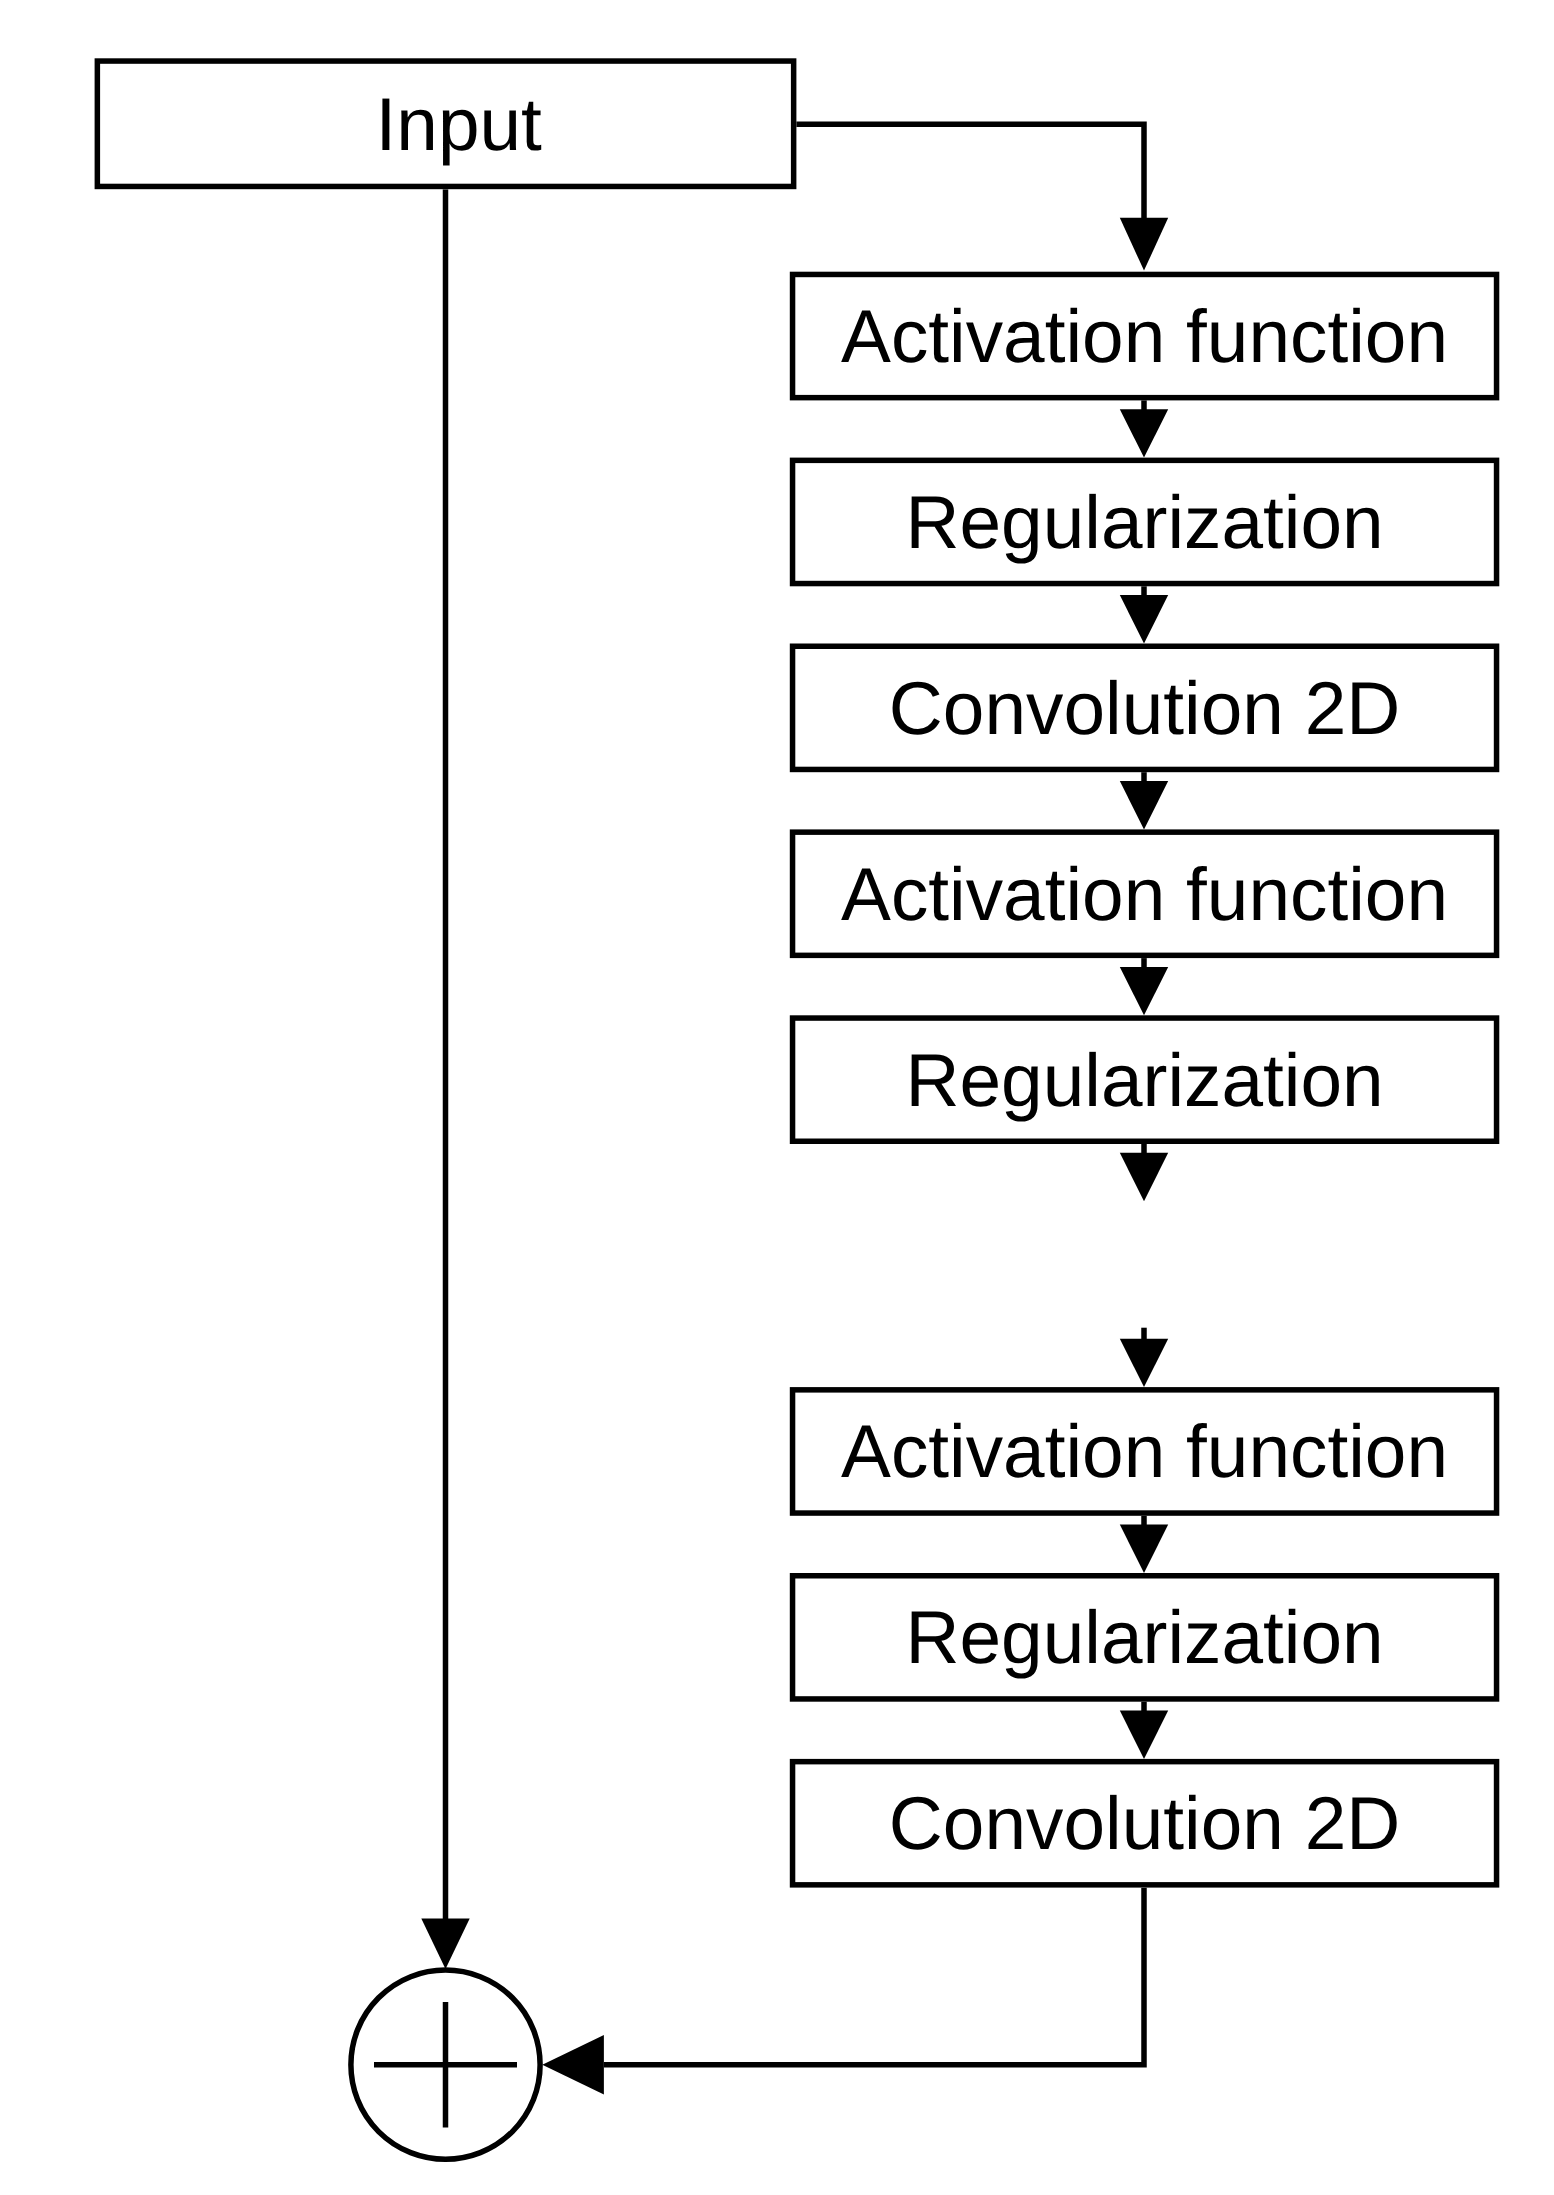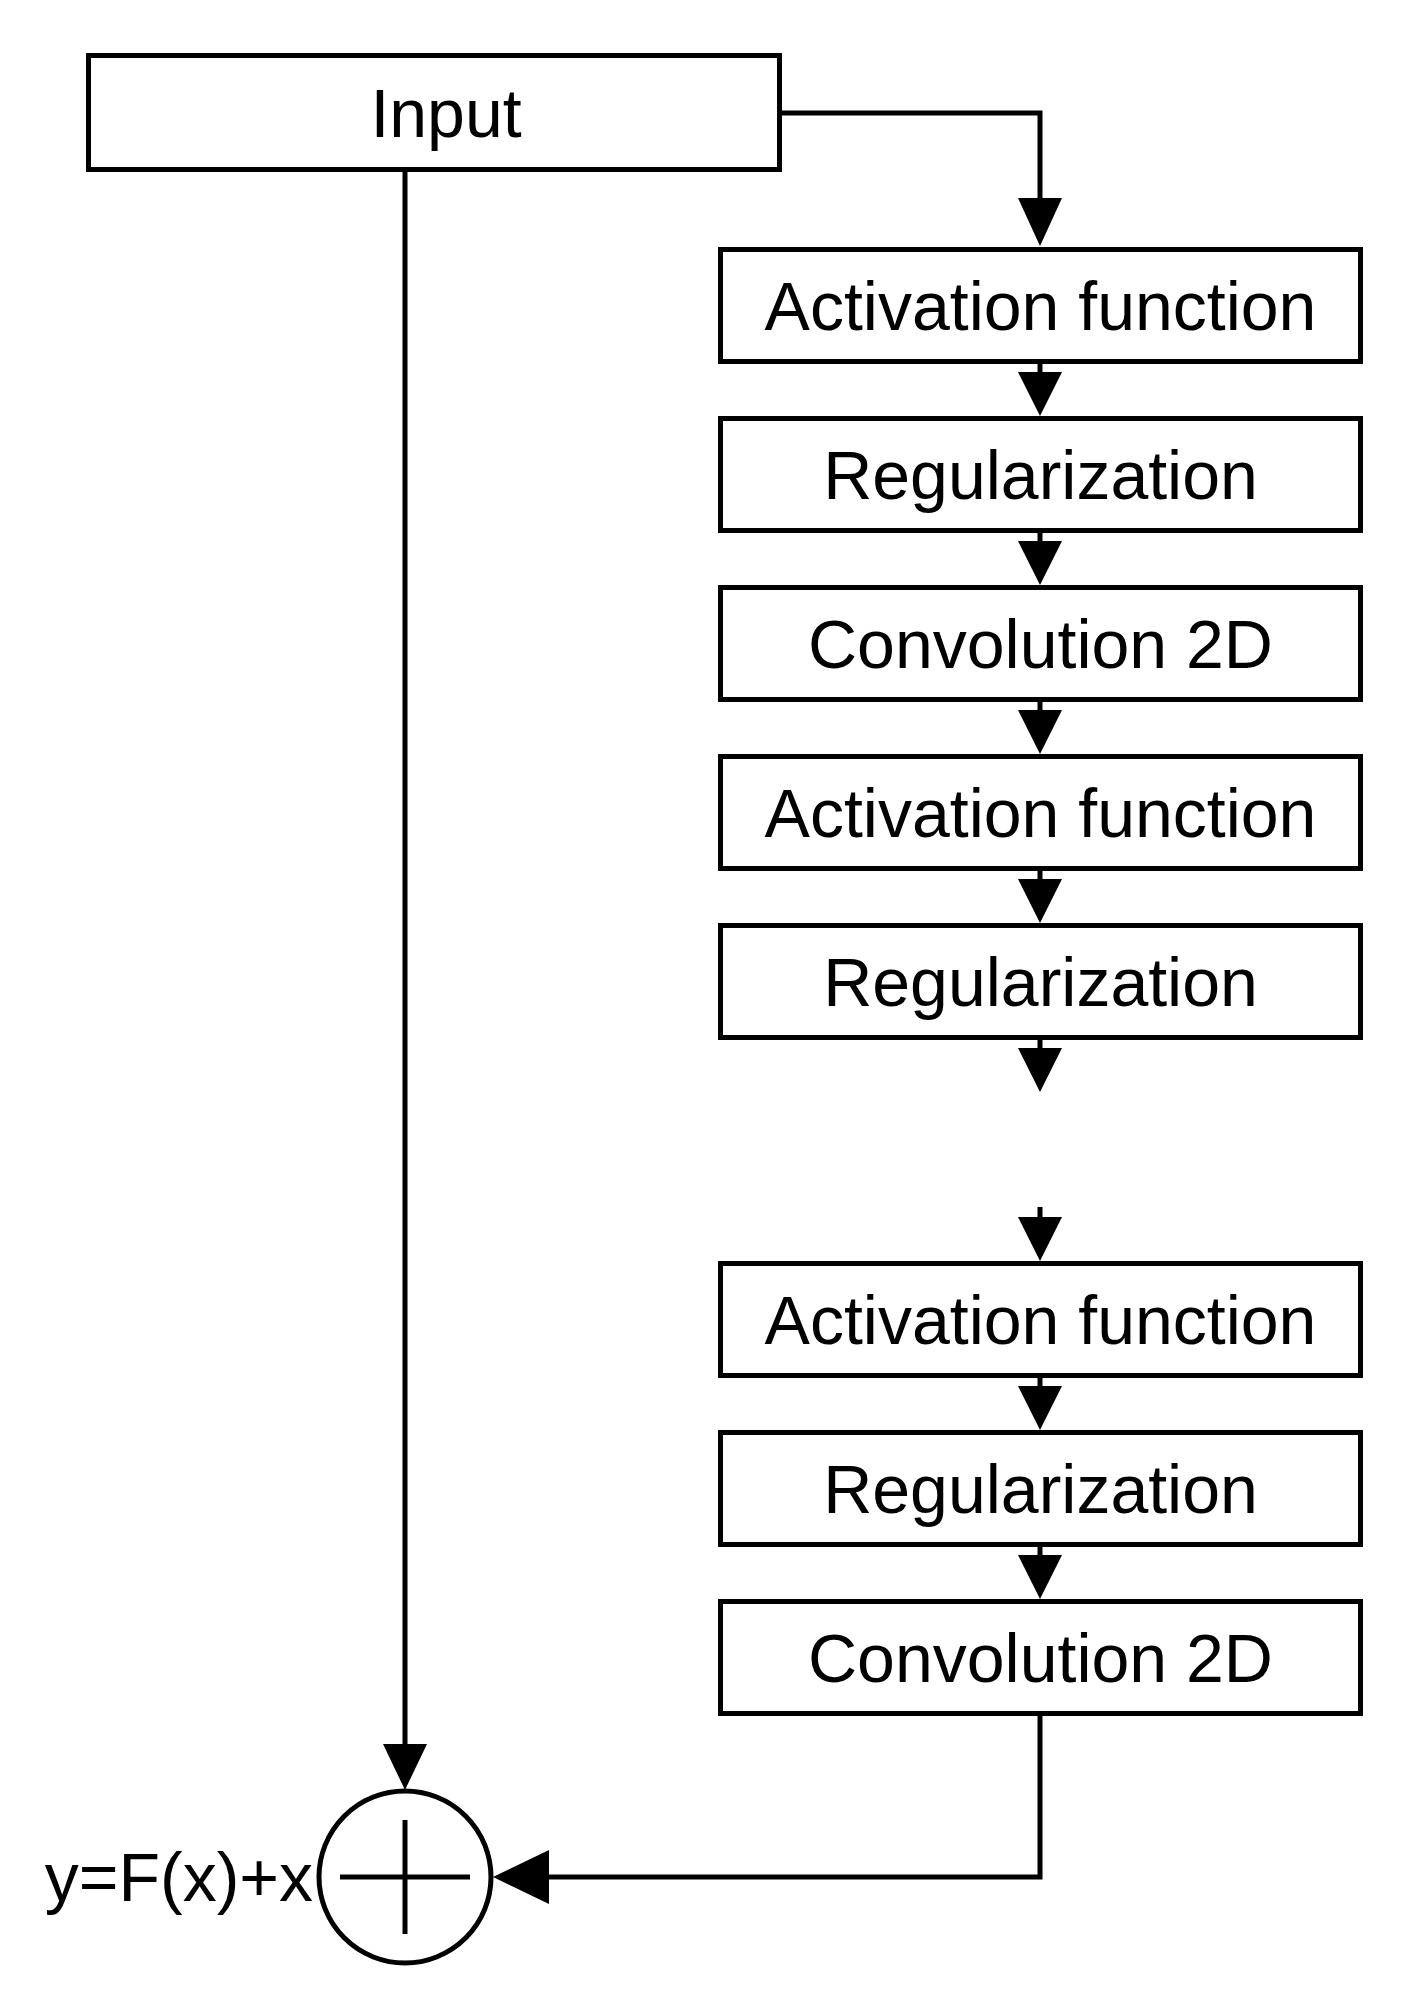--- a/index.html
+++ b/index.html
@@ -31,21 +31,21 @@
     display: flex;
     align-items: center;
     justify-content: center;
     font-size: 68px;
     line-height: 1;
     white-space: nowrap;
   }
   .node--input {
     left: 86px;
     top: 53px;
-    width: 696px;
+    width: 638px;
     height: 119px;
     padding-left: 24px;
   }
   .node--step {
     left: 718px;
     width: 645px;
     height: 117px;
     top: calc(247px + var(--k) * 169px);
   }
   .formula {
@@ -122,17 +122,14 @@
   <div class="node node--step" style="--k:6">
     <span>Activation function</span>
   </div>
   <div class="node node--step" style="--k:7">
     <span>Regularization</span>
   </div>
   <div class="node node--step" style="--k:8">
     <span>Convolution 2D</span>
   </div>
 
-  <div class="formula">
-    <span>y=F(x)+x</span>
-  </div>
 
 </div>
 
 </body></html>

